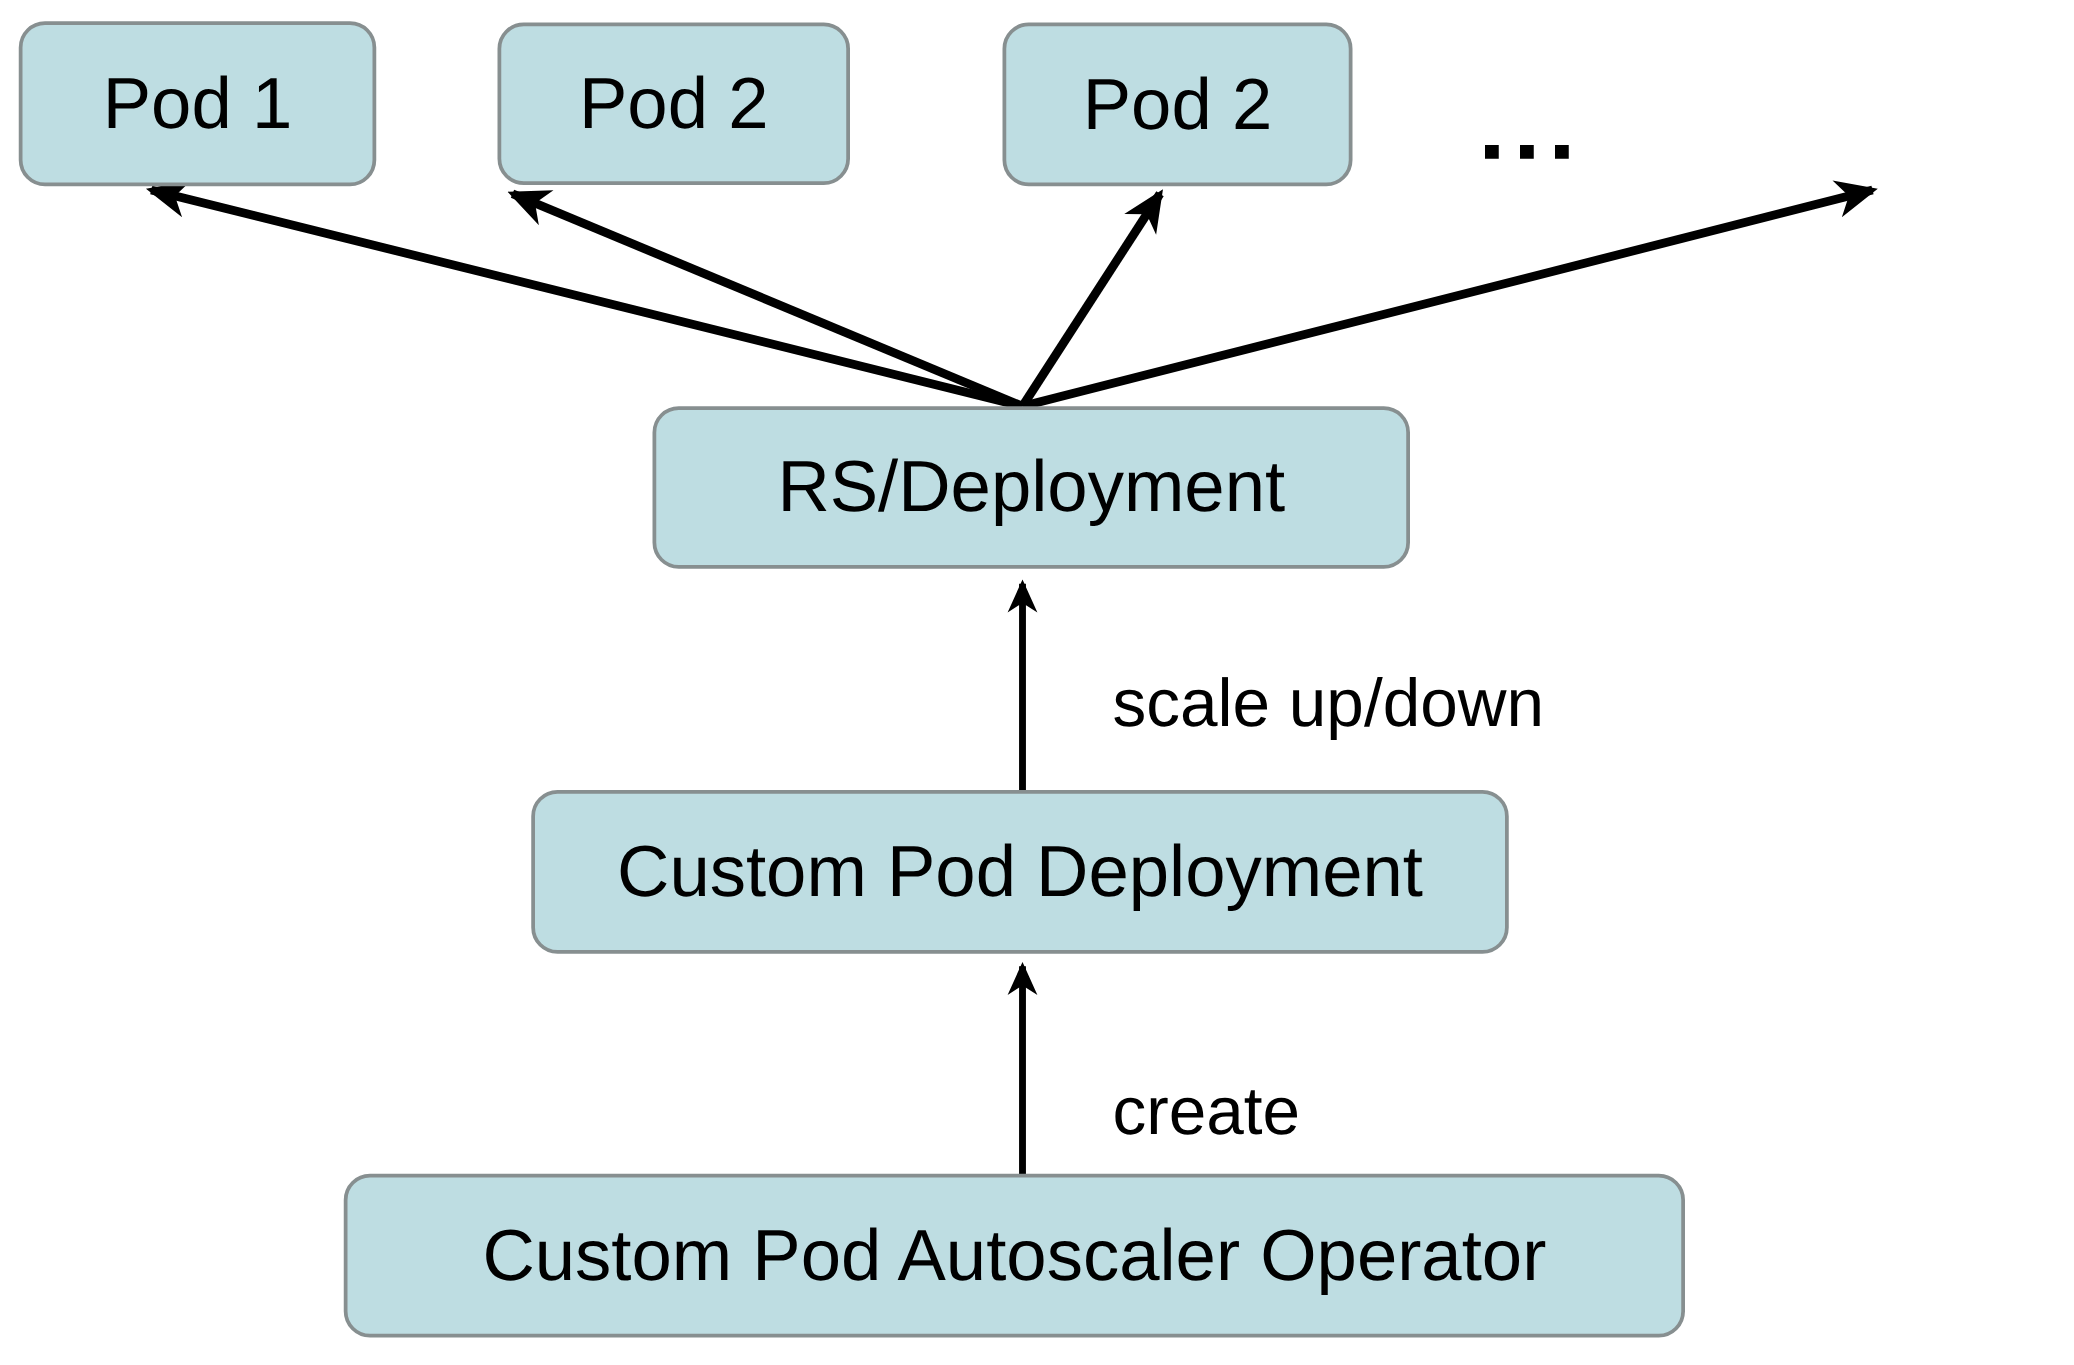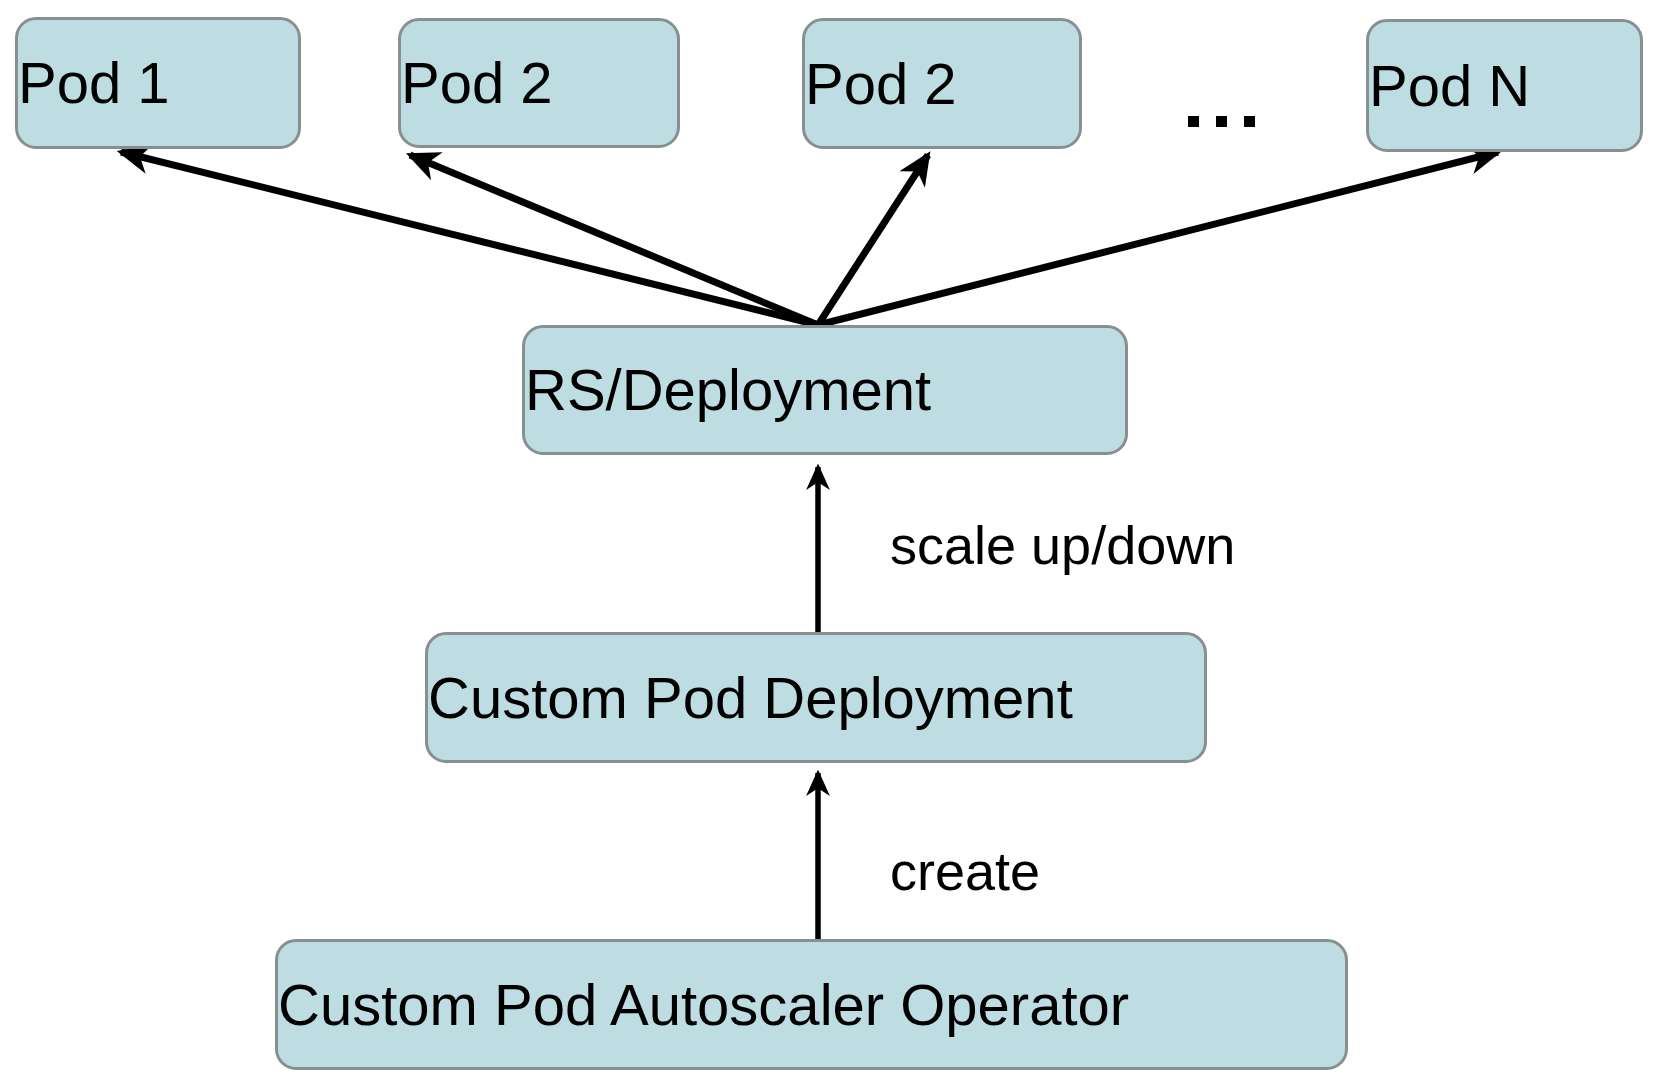--- a/index.html
+++ b/index.html
@@ -33,39 +33,40 @@
   }
   .edge.fan  { stroke-width: 7; }
   .edge.vert { stroke-width: 5.5; }
   .node {
     position: absolute;
     background: var(--node-fill);
     border: 3px solid var(--node-border);
     border-radius: 21px;
     display: flex;
     align-items: center;
-    justify-content: flex-start;
+    justify-content: center;
     color: var(--text);
     font-size: 58px;
     line-height: 1;
     white-space: nowrap;
   }
   .node-pod-1  { left: 15px;   top: 17px;  width: 286px;  height: 132px; }
   .node-pod-2  { left: 398px;  top: 18px;  width: 282px;  height: 130px; }
   .node-pod-3  { left: 802px;  top: 18px;  width: 280px;  height: 131px; }
   .node-pod-n  { left: 1366px; top: 19px;  width: 277px;  height: 133px; }
   .node-rs     { left: 522px;  top: 325px; width: 606px;  height: 130px; }
   .node-cpa    { left: 425px;  top: 632px; width: 782px;  height: 131px; }
   .node-cpao   { left: 275px;  top: 939px; width: 1073px; height: 131px; }
   .edge-label {
     position: absolute;
     color: var(--text);
     font-size: 54px;
     line-height: 1;
     white-space: nowrap;
+    margin-top: 18px;
   }
   .label-scale  { left: 890px; top: 518px; }
   .label-create { left: 890px; top: 844px; }
   .ellipsis {
     position: absolute;
     left: 1188px;
     top: 116px;
     display: flex;
     gap: 17px;
     align-items: center;
@@ -115,23 +116,20 @@
     <span>Pod 2</span>
   </div>
 
   <div class="ellipsis">
     <span class="visually-hidden">...</span>
     <span class="dot"></span>
     <span class="dot"></span>
     <span class="dot"></span>
   </div>
 
-  <div class="node node-pod-n">
-    <span>Pod N</span>
-  </div>
 
   <div class="node node-rs">
     <span>RS/Deployment</span>
   </div>
 
   <div class="edge-label label-scale">scale up/down</div>
 
   <div class="node node-cpa">
     <span>Custom Pod Deployment</span>
   </div>

